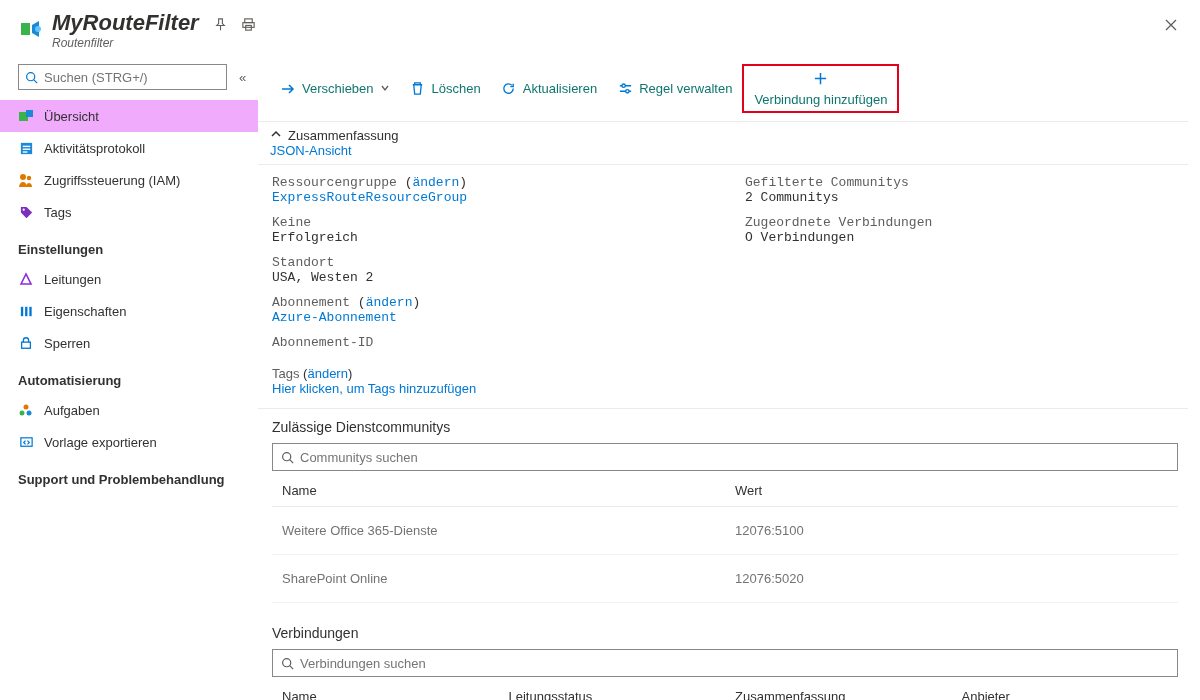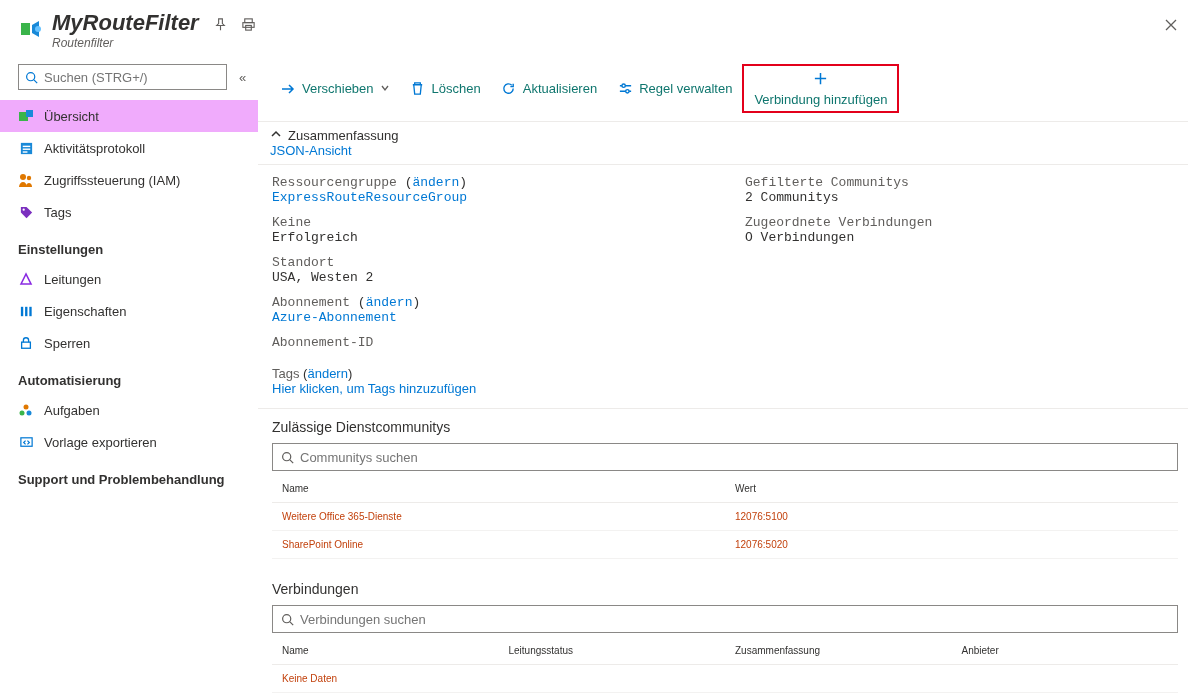--- a/index.html
+++ b/index.html
@@ -50,23 +50,23 @@
   .field-value { color:#323130; }
 
   .tags-row { padding: 2px 10px 6px 14px; font-size:13px; }
   .hr { border-top:1px solid #edebe9; margin: 6px 0 10px 0; }
 
   .section { padding: 0 10px 0 14px; }
   .section-title { font-size:14px; margin: 6px 0 8px 0; }
   .filter-box { display:flex; align-items:center; border:1px solid #8a8886; height:28px; padding:0 8px; gap:6px; color:#605e5c; margin-bottom:4px; }
   .filter-box input { border:none; outline:none; flex:1; font-size:13px; }
 
-  table { width:100%; border-collapse:collapse; font-size:10px; }
+  table { width:100%; border-collapse:collapse; font-size:13px; }
   th { text-align:left; font-weight:400; color:#323130; padding:8px 10px; border-bottom:1px solid #edebe9; }
-  td { padding:8px 10px; border-bottom:1px solid #f3f2f1; color:#c2410c; }
+  td { padding:16px 10px; border-bottom:1px solid #f3f2f1; color:#737373; }
 </style>
 </head>
 <body>
 
 <div class="blade">
 
   <div class="header">
     <div class="header-icon">
       <svg width="24" height="24" viewBox="0 0 24 24">
         <rect x="2" y="6" width="9" height="12" fill="#3ab44a"></rect>

